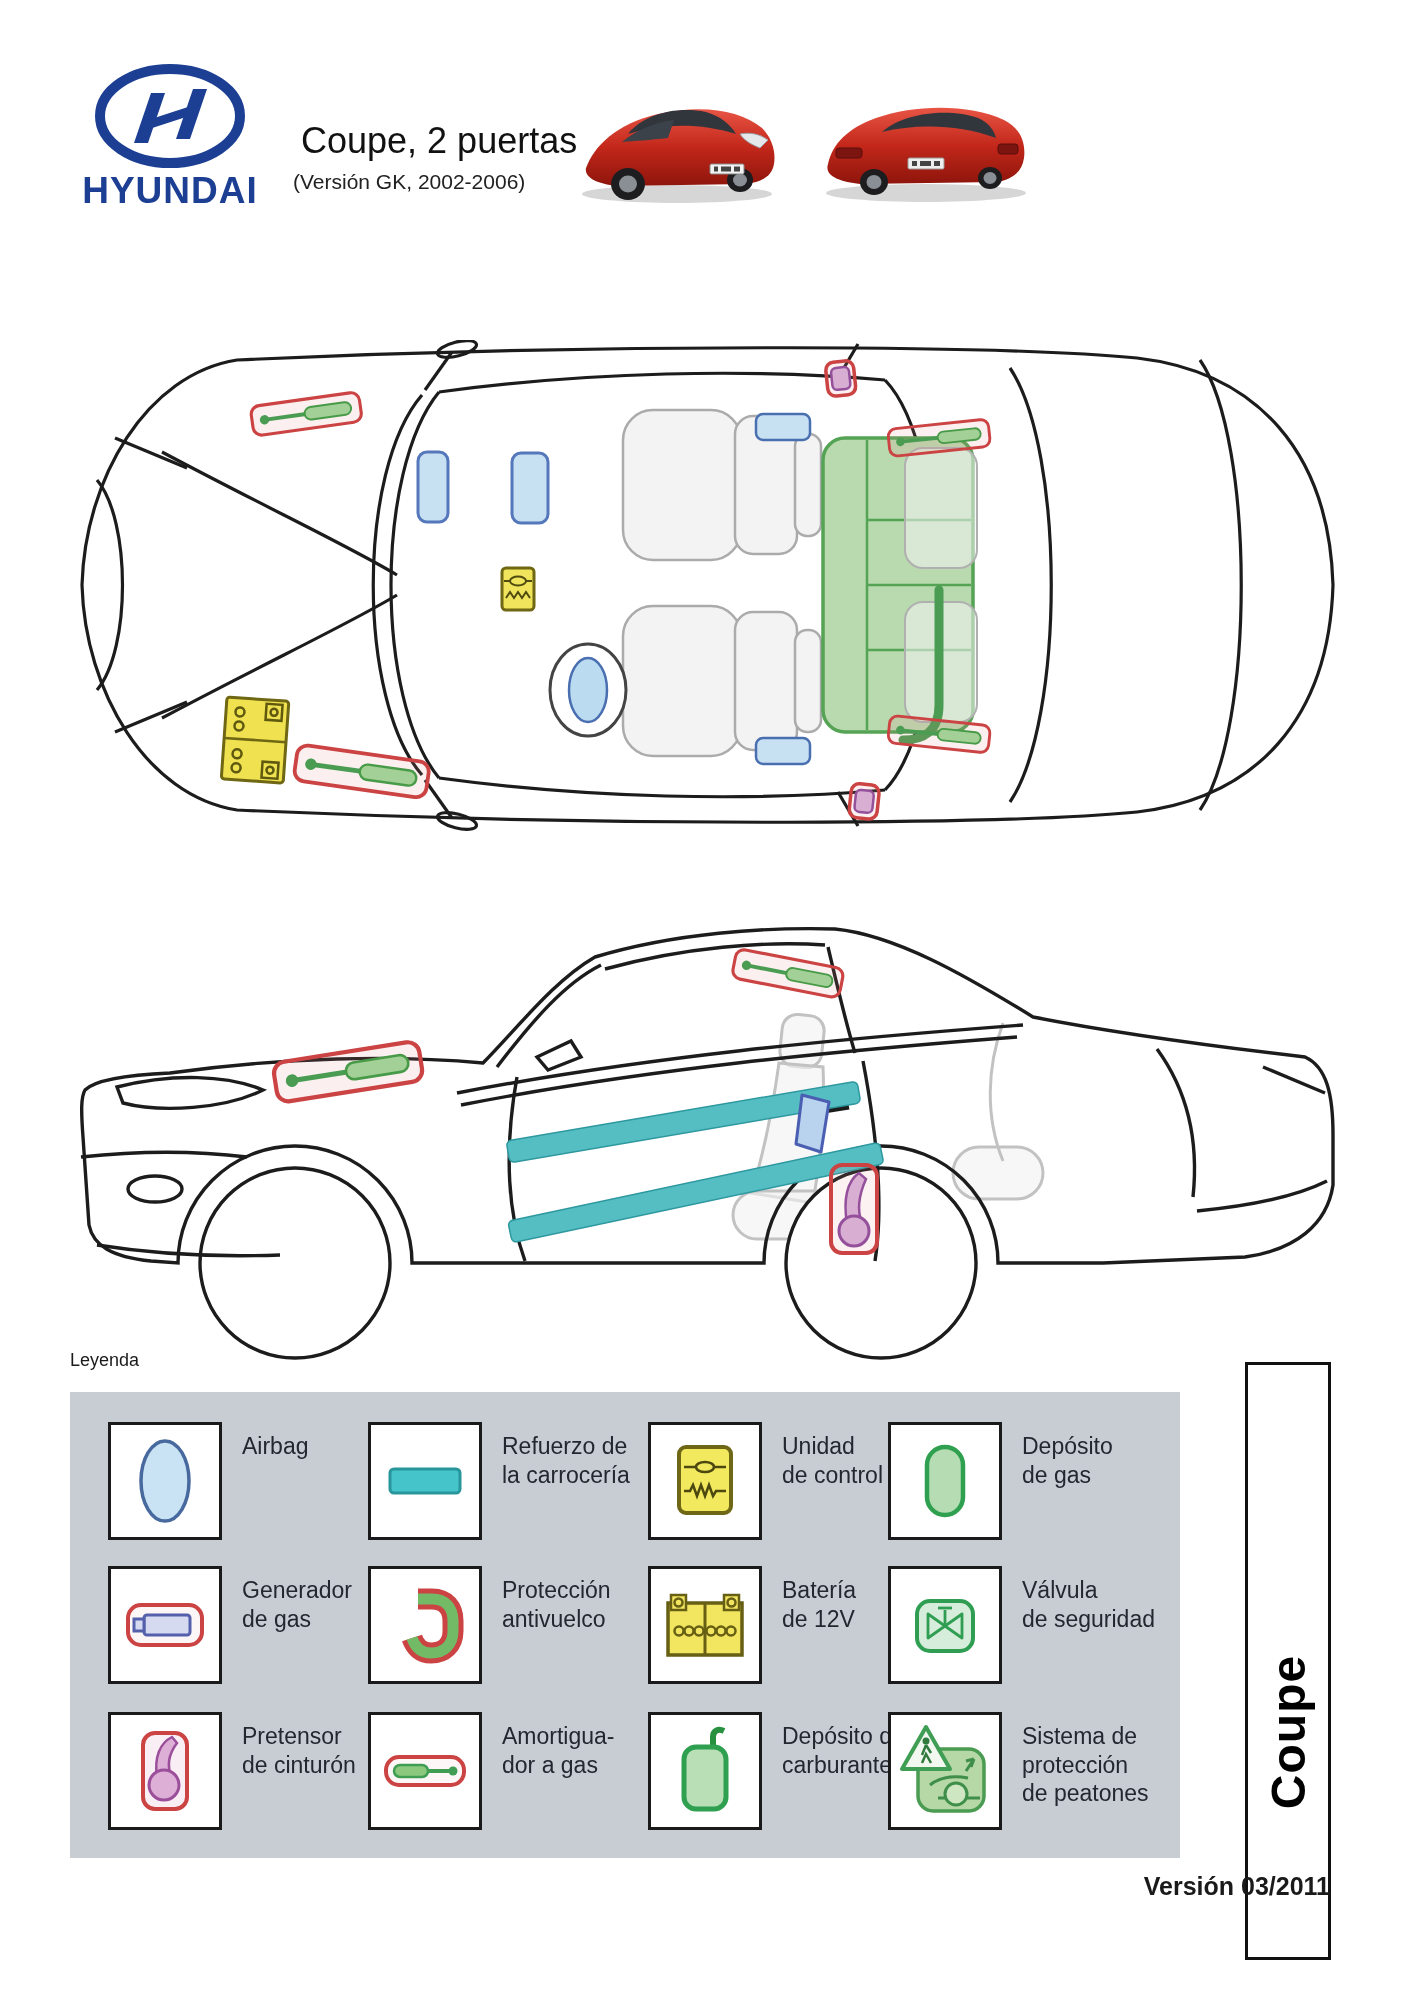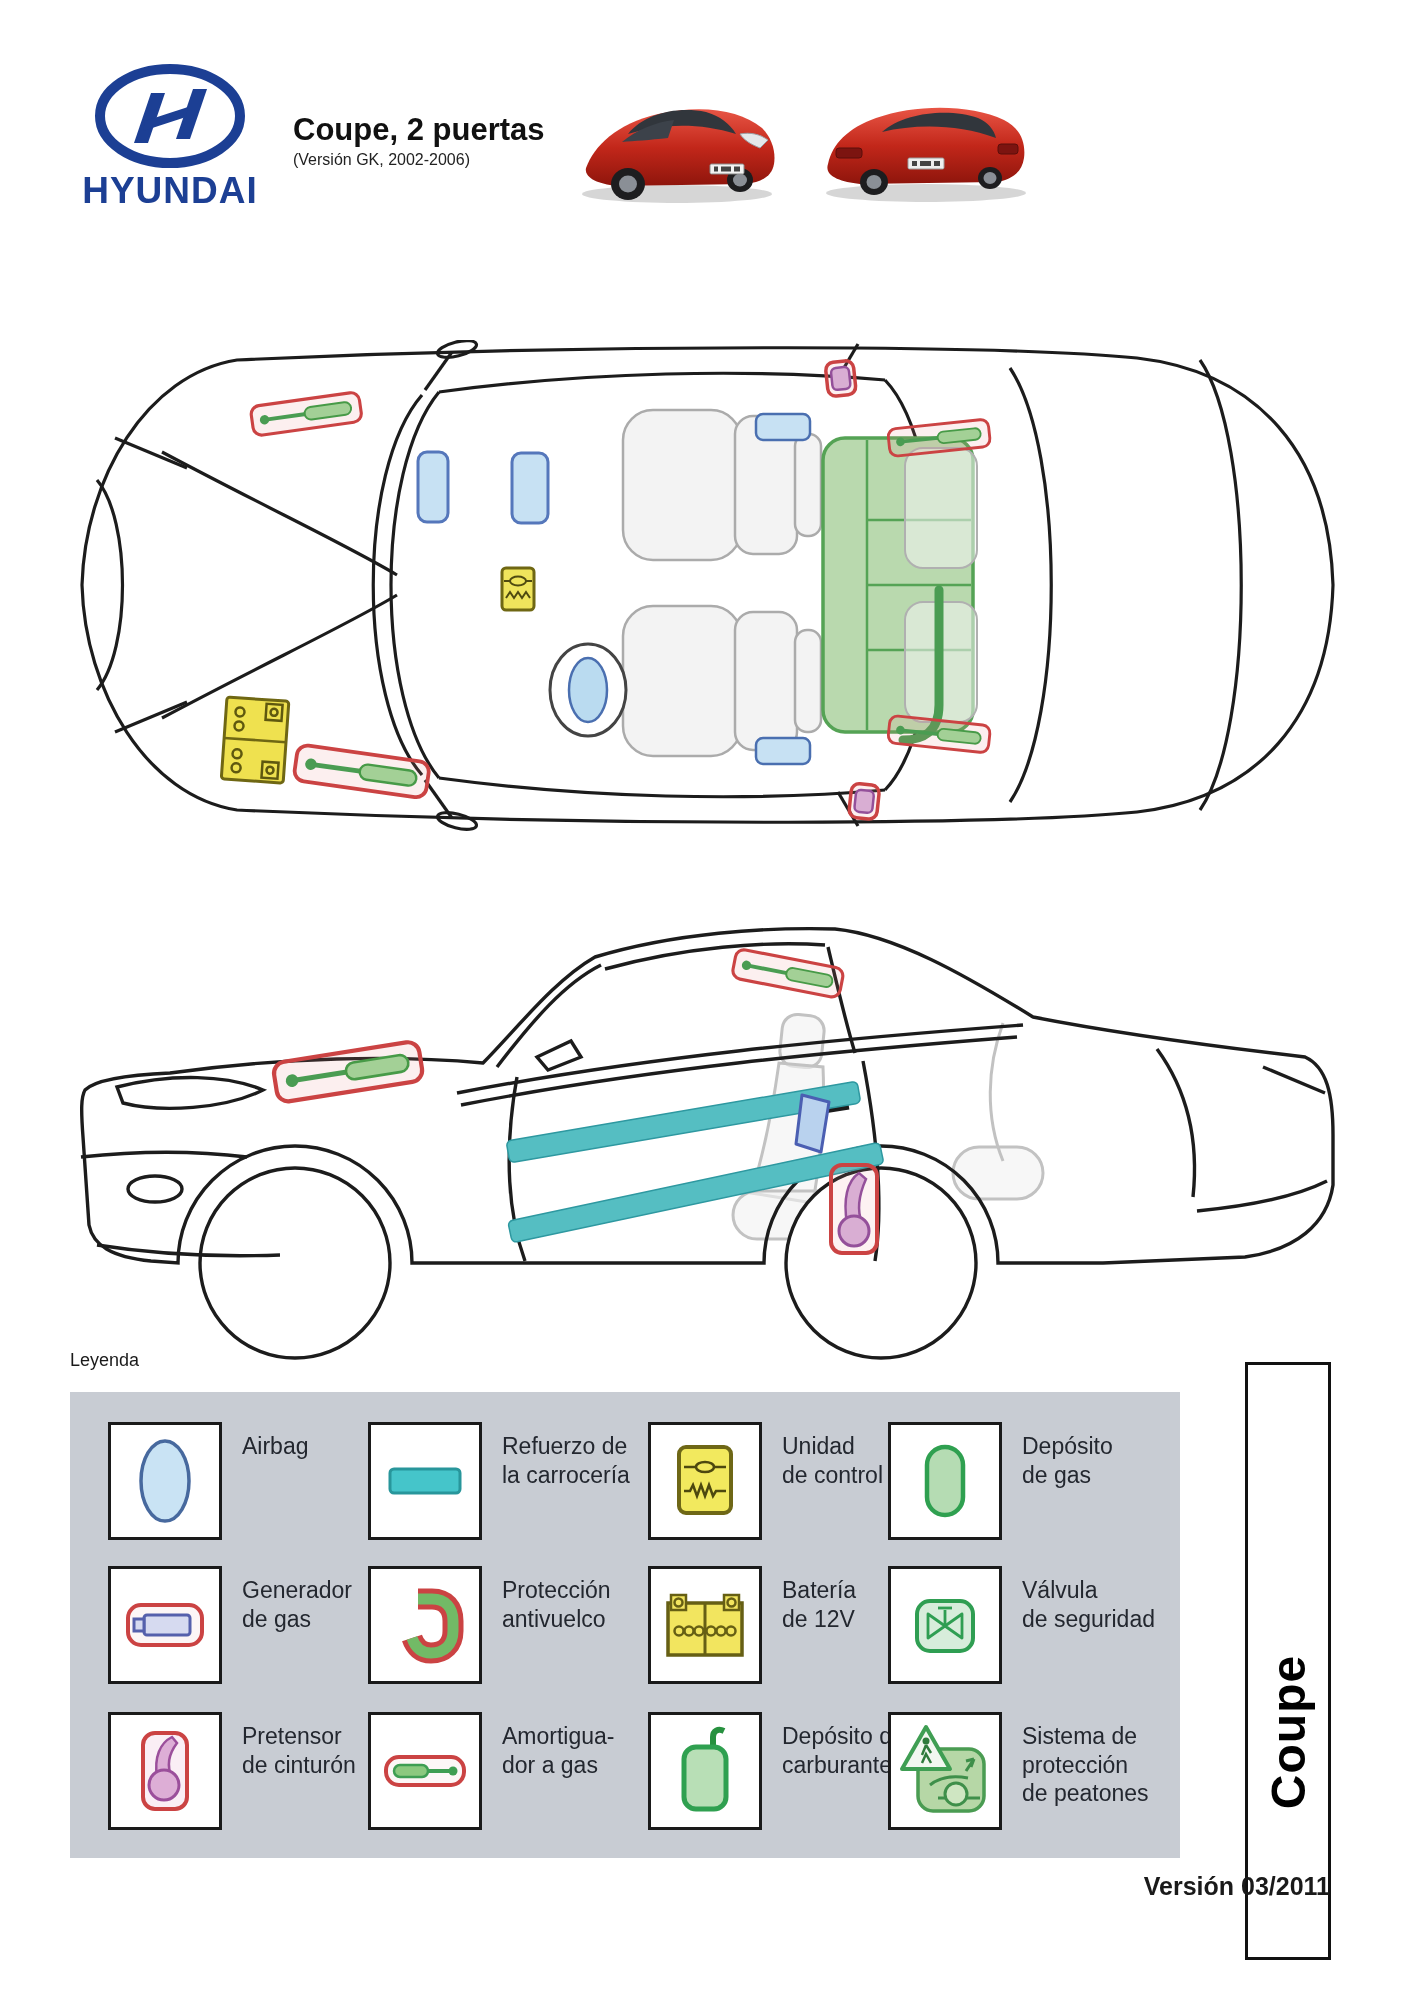--- a/index.html
+++ b/index.html
@@ -4,22 +4,22 @@
 <style>
   html,body{margin:0;padding:0;background:#ffffff;}
   #page{position:relative;width:1414px;height:2000px;background:#fff;overflow:hidden;
         font-family:"Liberation Sans", sans-serif;color:#1a1a1a;}
   
   .logo-block{position:absolute;left:70px;top:64px;width:200px;text-align:center;}
   .logo-block svg{display:block;margin:0 auto;}
   .wordmark{font-weight:bold;font-size:37px;letter-spacing:1px;color:#1c3f94;margin-top:2px;
             transform:scaleY(1.02);}
   .titles{position:absolute;left:293px;top:112px;}
-  .titles h1{margin:0;font-size:31px;font-weight:bold;color:#111;}
-  .titles .subtitle{font-size:16px;color:#222;margin-top:3px;}
+  .titles h1{margin:8px;font-size:36px;font-weight:normal;color:#111;}
+  .titles .subtitle{font-size:21px;color:#222;margin-top:3px;}
   .photo{position:absolute;top:72px;}
   .photo1{left:572px;width:212px;height:138px;}
   .photo2{left:812px;width:228px;height:138px;}
   
   .topview{position:absolute;left:67px;top:340px;}
   .sideview{position:absolute;left:65px;top:905px;}
   
   .legend-heading{position:absolute;left:70px;top:1350px;font-size:18px;color:#1a1a1a;}
   .legend-panel{position:absolute;left:70px;top:1392px;width:1110px;height:466px;background:#c8ccd3;}
   .legend-item{position:absolute;display:flex;align-items:flex-start;}

